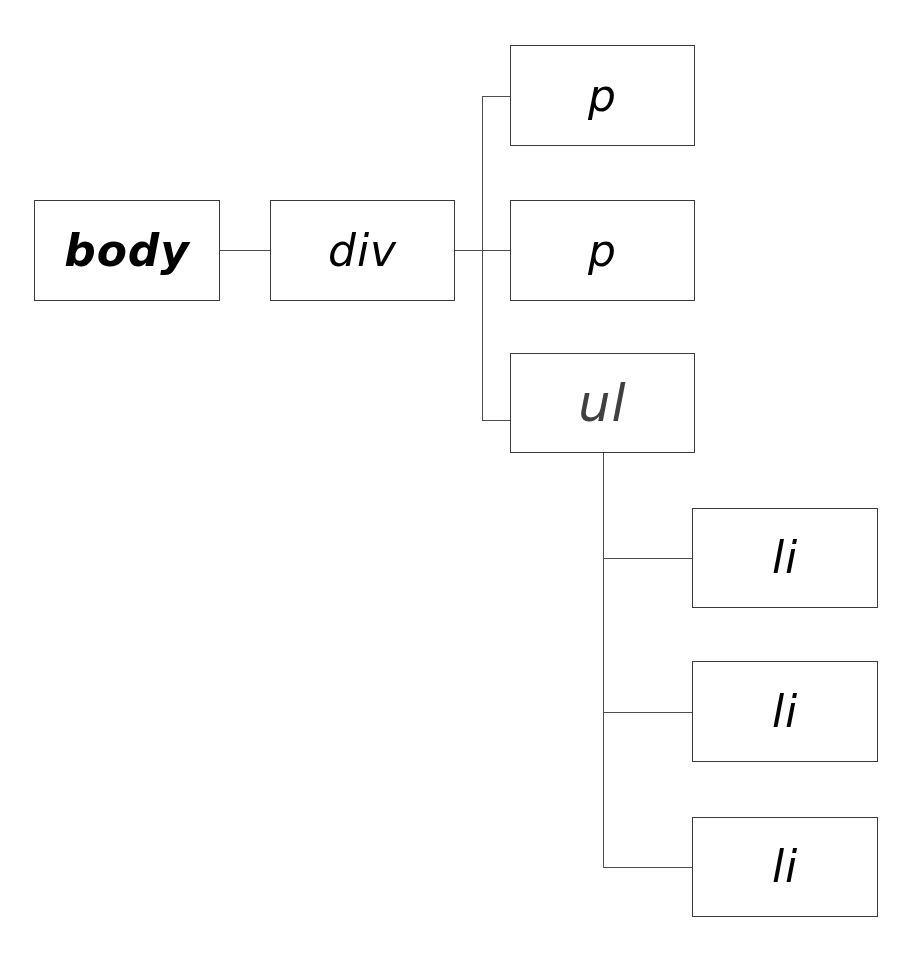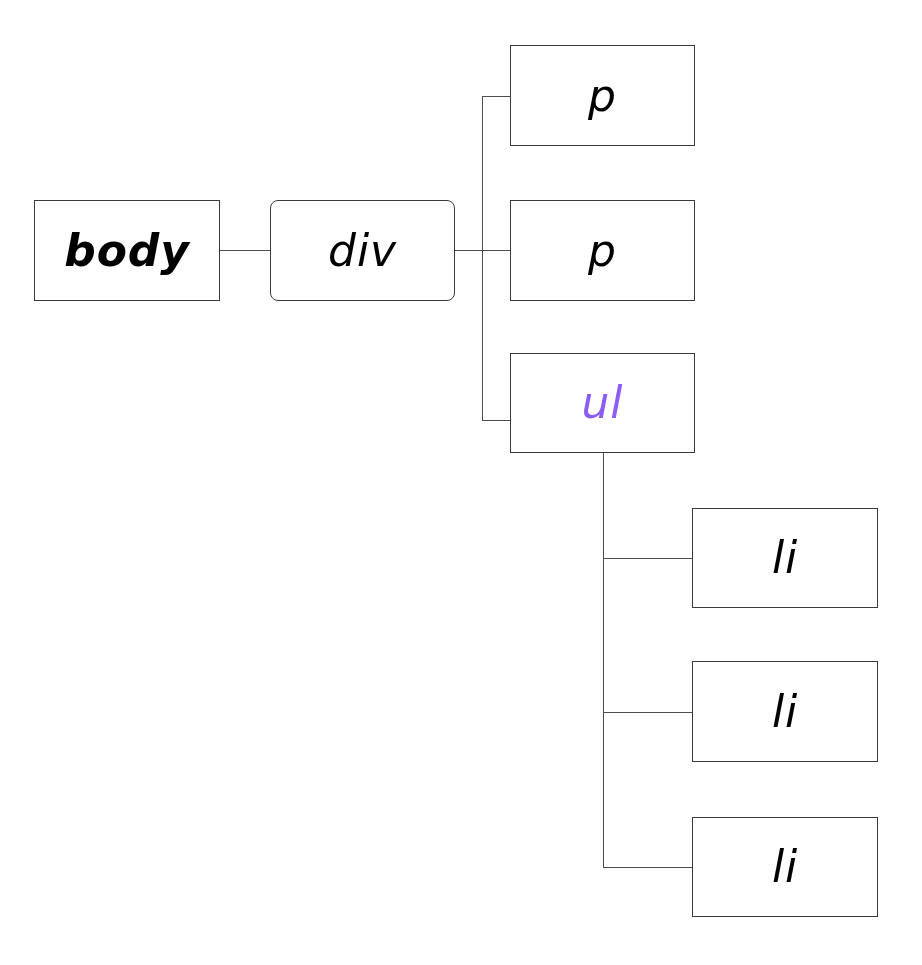--- a/index.html
+++ b/index.html
@@ -52,31 +52,31 @@
     <div class="edge edge-v" style="left: 482px; top: 96px; background: rgb(77, 77, 77); height: 325px; width: 1px;"></div>
     <div class="edge edge-h" style="left: 482px; top: 96px; background: rgb(77, 77, 77); width: 28px; height: 1px;"></div>
     <div class="edge edge-h" style="left: 482px; top: 420px; background: rgb(77, 77, 77); width: 28px; height: 1px;"></div>
     <div class="edge edge-v" style="left: 603px; top: 453px; background: rgb(77, 77, 77); height: 414px; width: 1px;"></div>
     <div class="edge edge-h" style="left: 603px; top: 558px; background: rgb(77, 77, 77); width: 89px; height: 1px;"></div>
     <div class="edge edge-h" style="left: 603px; top: 712px; background: rgb(77, 77, 77); width: 89px; height: 1px;"></div>
     <div class="edge edge-h" style="left: 603px; top: 867px; background: rgb(77, 77, 77); width: 89px; height: 1px;"></div>
     <div class="node" style="left: 34px; top: 200px; width: 186px; height: 101px; background: rgb(255, 255, 255); border-color: rgb(58, 58, 58);">
       <span class="node-label" style="font-size: 44px; color: rgb(0, 0, 0); font-weight: bold;">body</span>
     </div>
-    <div class="node" style="left: 270px; top: 200px; width: 185px; height: 101px; background: rgb(255, 255, 255); border-color: rgb(58, 58, 58); border-radius: 8px;">
+    <div class="node" style="left: 270px; top: 200px; width: 185px; height: 101px; background: rgb(255, 255, 255); border-color: rgb(58, 58, 58);">
       <span class="node-label" style="font-size: 44px; color: rgb(0, 0, 0);">div</span>
     </div>
     <div class="node" style="left: 510px; top: 45px; width: 185px; height: 101px; background: rgb(255, 255, 255); border-color: rgb(58, 58, 58);">
       <span class="node-label" style="font-size: 44px; color: rgb(0, 0, 0);">p</span>
     </div>
     <div class="node" style="left: 510px; top: 200px; width: 185px; height: 101px; background: rgb(255, 255, 255); border-color: rgb(58, 58, 58);">
       <span class="node-label" style="font-size: 44px; color: rgb(0, 0, 0);">p</span>
     </div>
     <div class="node" style="left: 510px; top: 353px; width: 185px; height: 100px; background: rgb(255, 255, 255); border-color: rgb(58, 58, 58);">
-      <span class="node-label" style="font-size: 44px; color: #8b5cf6;">ul</span>
+      <span class="node-label" style="font-size: 51px; color: #404040;">ul</span>
     </div>
     <div class="node" style="left: 692px; top: 508px; width: 186px; height: 100px; background: rgb(255, 255, 255); border-color: rgb(58, 58, 58);">
       <span class="node-label" style="font-size: 44px; color: rgb(0, 0, 0);">li</span>
     </div>
     <div class="node" style="left: 692px; top: 661px; width: 186px; height: 101px; background: rgb(255, 255, 255); border-color: rgb(58, 58, 58);">
       <span class="node-label" style="font-size: 44px; color: rgb(0, 0, 0);">li</span>
     </div>
     <div class="node" style="left: 692px; top: 817px; width: 186px; height: 100px; background: rgb(255, 255, 255); border-color: rgb(58, 58, 58);">
       <span class="node-label" style="font-size: 44px; color: rgb(0, 0, 0);">li</span>
     </div>

